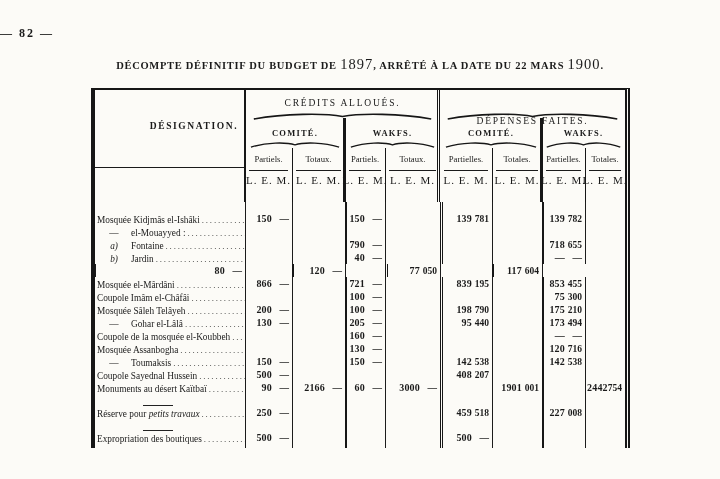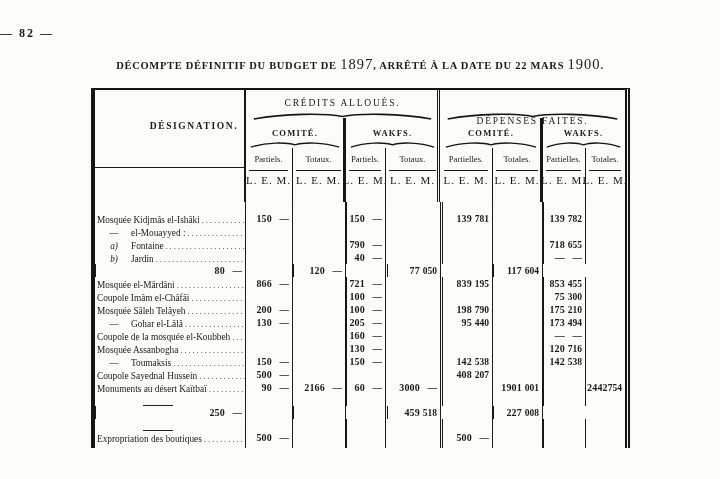--- a/index.html
+++ b/index.html
@@ -488,20 +488,24 @@
         <div class="vcell blm"></div>
         <div class="vcell bl1"></div>
         <div class="vcell blt"></div>
         <div class="vcell bl1"></div>
         <div class="vcell bld"></div>
         <div class="vcell bl1"></div>
         <div class="vcell blt"></div>
         <div class="vcell bl1"></div>
       </div>
       <div class="trow">
+        <div class="dcell">
+          <span class="lbl">Réserve pour <span class="it">petits travaux</span></span>
+          <span class="leader"></span>
+        </div>
         <div class="vcell blm">
           <span class="le">250</span>
           <span class="m">—</span>
         </div>
         <div class="vcell bl1"></div>
         <div class="vcell blt"></div>
         <div class="vcell bl1"></div>
         <div class="vcell bld">
           <span class="le">459</span>
           <span class="m">518</span>

